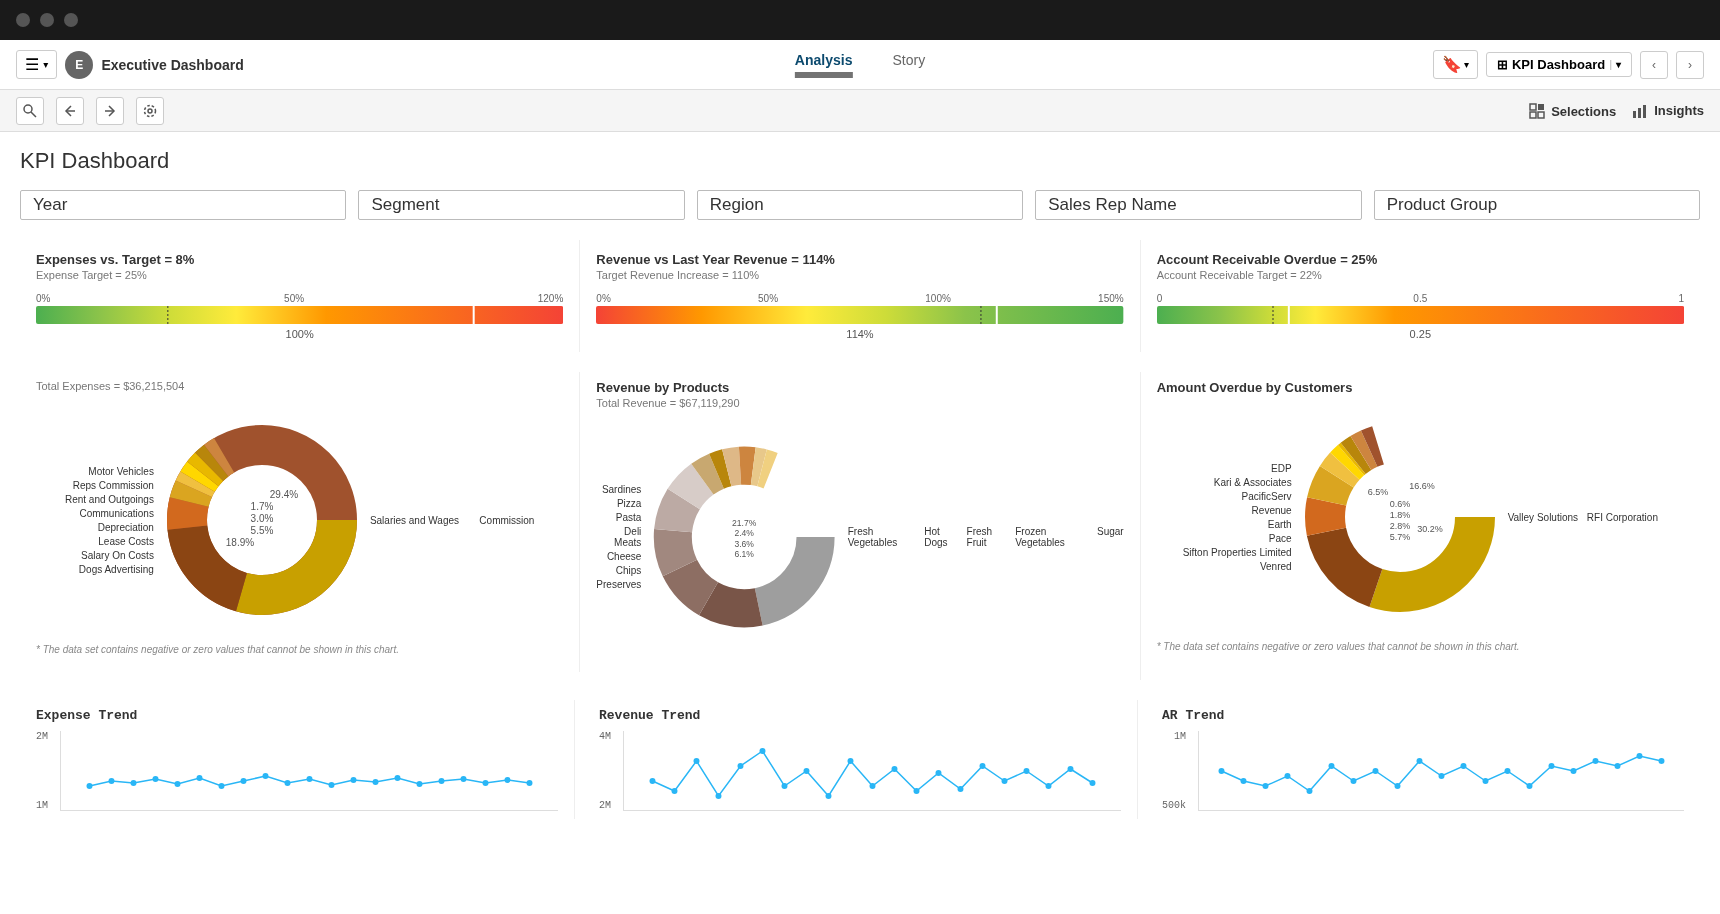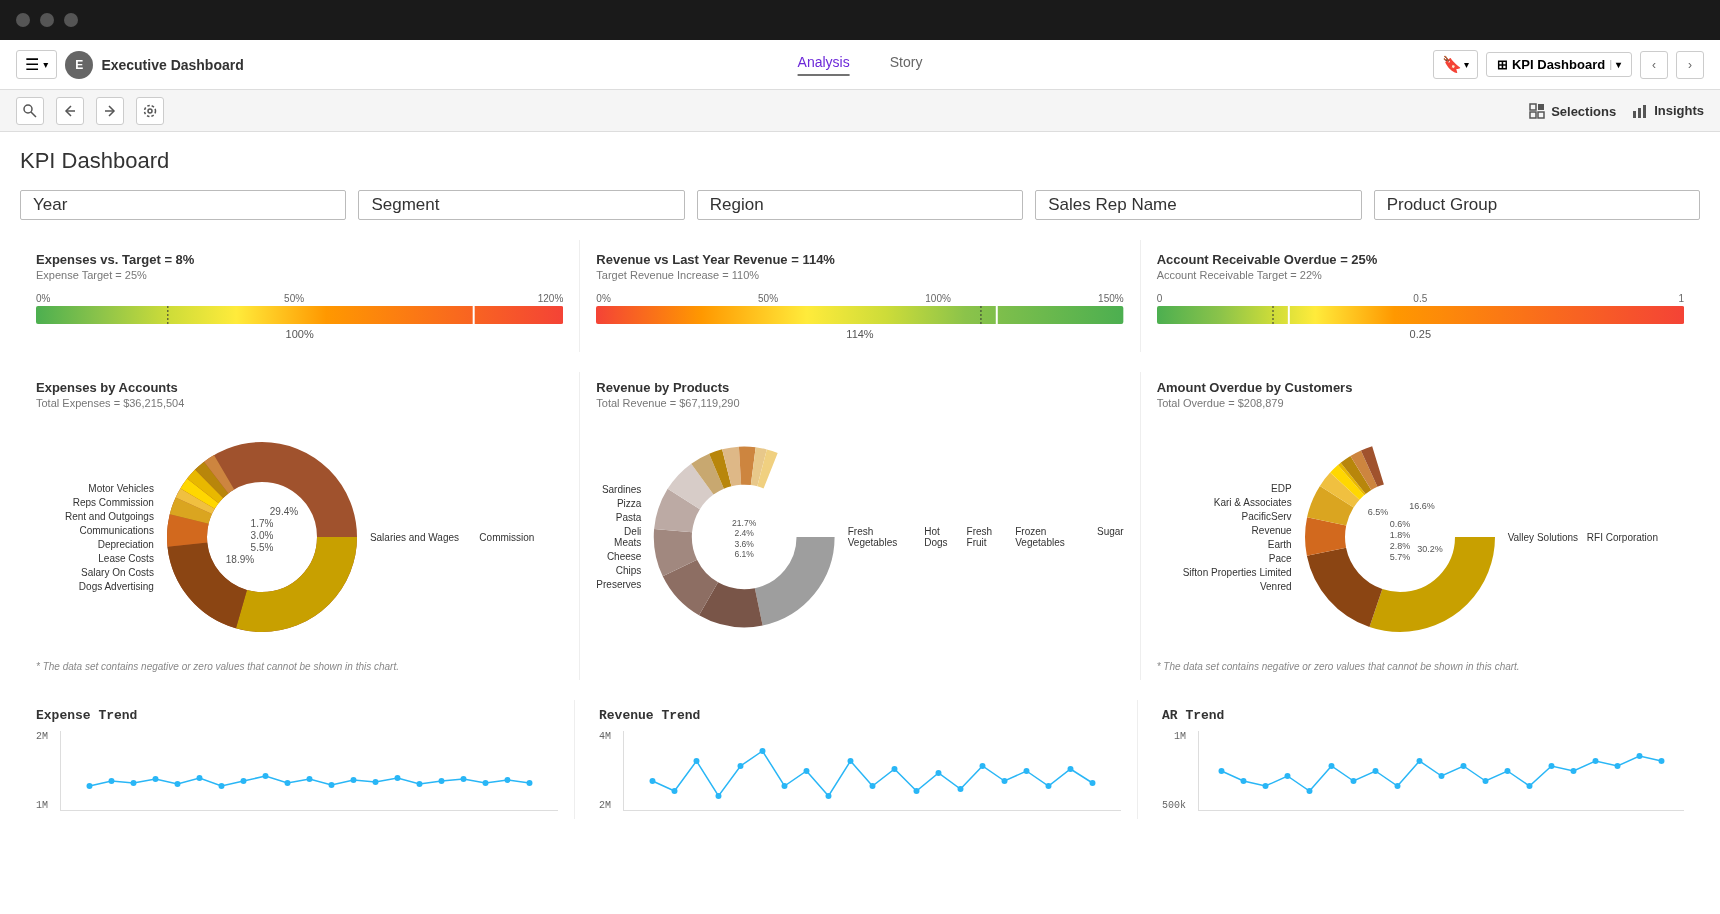--- a/index.html
+++ b/index.html
@@ -49,21 +49,21 @@
     }
     .nav-center {
       position: absolute; left: 50%; transform: translateX(-50%);
       display: flex; gap: 40px;
     }
     .nav-tab {
       font-size: 14px; color: #666; cursor: pointer; padding-bottom: 4px;
       border-bottom: 2px solid transparent;
     }
     .nav-tab.active {
-      color: #6d28d9; border-bottom: 2px solid #737373; font-weight: 400;
+      color: #0c4a6e; border-bottom: 6px solid #737373; font-weight: 700;
     }
     .nav-right {
       margin-left: auto;
       display: flex; align-items: center; gap: 8px;
     }
     .bookmark-btn {
       display: flex; align-items: center; gap: 2px;
       padding: 4px 8px; border: 1px solid #ccc; border-radius: 3px; cursor: pointer;
     }
     .dashboard-selector {
@@ -378,21 +378,20 @@
         </svg>
       </div>
       <div class="gauge-value-label">0.25</div>
     </div>
 
   </div>
 
   <div class="charts-row">
 
     <div class="chart-card">
-      <div class="chart-title">Expenses by Accounts</div>
       <div class="chart-subtitle">Total Expenses = $36,215,504</div>
       <div class="chart-body">
         <div class="chart-legend-left">
           <span>Motor Vehicles</span>
           <span>Reps Commission</span>
           <span>Rent and Outgoings</span>
           <span>Communications</span>
           <span>Depreciation</span>
           <span>Lease Costs</span>
           <span>Salary On Costs</span>
@@ -484,21 +483,20 @@
           <span>Fresh Fruit</span>
           <span>Frozen Vegetables</span>
           <span>Sugar</span>
         </div>
       </div>
       <div class="chart-note">&nbsp;</div>
     </div>
 
     <div class="chart-card">
       <div class="chart-title">Amount Overdue by Customers</div>
-      <div class="chart-subtitle">Total Overdue = $208,879</div>
       <div class="chart-body">
         <div class="chart-legend-left">
           <span>EDP</span>
           <span>Kari &amp; Associates</span>
           <span>PacificServ</span>
           <span>Revenue</span>
           <span>Earth</span>
           <span>Pace</span>
           <span>Sifton Properties Limited</span>
           <span>Venred</span>

